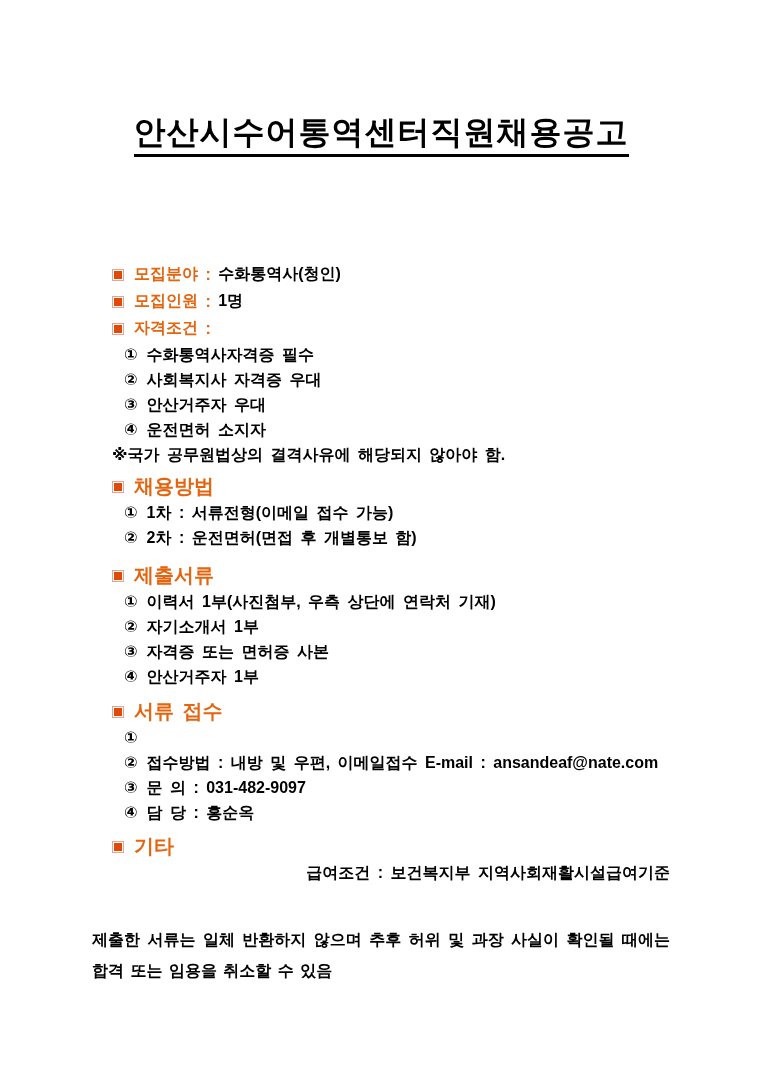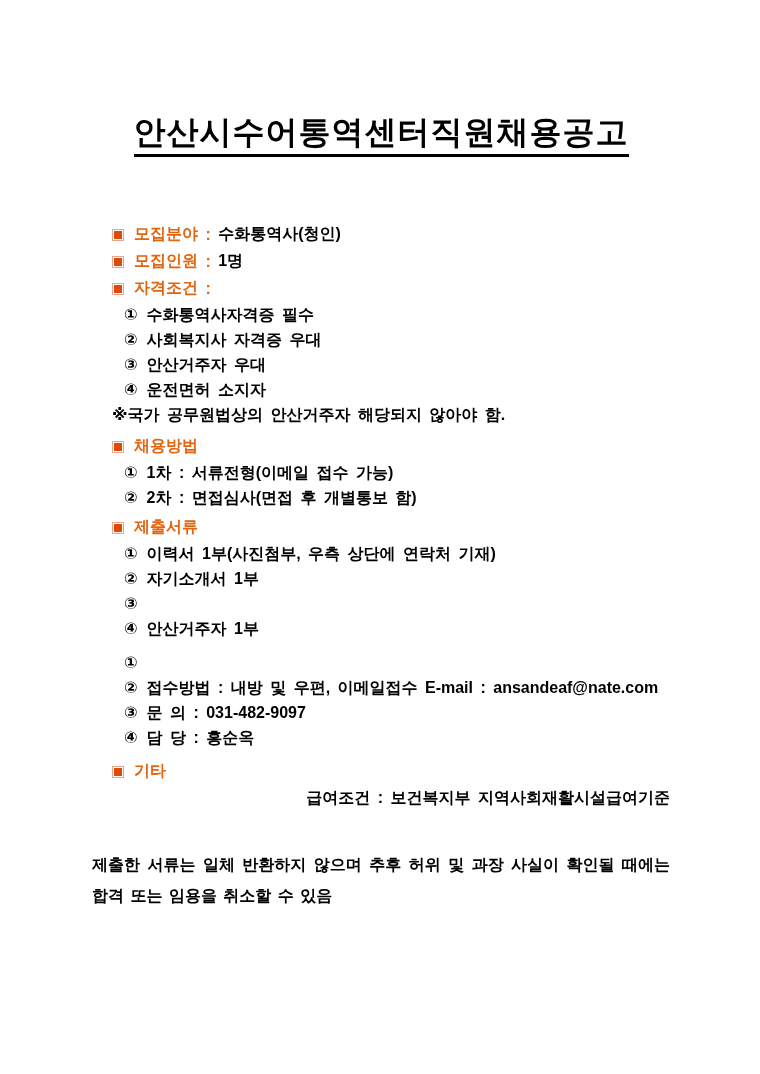--- a/index.html
+++ b/index.html
@@ -39,40 +39,40 @@
     font-size:32px;
     line-height:40px;
     letter-spacing:1px;
     color:var(--ink);
     border-bottom:3px solid #000;
     padding-bottom:2px;
     white-space:nowrap;
     text-align:right;
   }
   .section{display:block;}
-  .sec-recruit{margin-top:64px;}
+  .sec-recruit{margin-top:104px;}
   .sec-method{margin-top:6px;}
-  .sec-documents{margin-top:4px;}
+  .sec-documents{margin-top:12px;}
   .sec-reception{margin-top:9px;}
   .sec-etc{margin-top:8px;}
 
   .kv-row{
     display:flex;
     align-items:center;
     height:27px;
     padding-left:20px;
     font-size:16px;
     white-space:nowrap;
   }
   .sec-heading{
     display:flex;
     align-items:center;
     height:27px;
     padding-left:20px;
-    font-size:16px;
+    font-size:20px;
     color:var(--accent);
     white-space:nowrap;
   }
   .bullet-icon{
     flex:0 0 auto;
     width:12px;height:12px;
     border:1px solid var(--bullet-border);
     background:#fff;
     display:flex;align-items:center;justify-content:center;
     margin-right:10px;
@@ -166,65 +166,72 @@
           <span>사회복지사 자격증 우대</span>
       </div>
       <div class="num-item">
         <span class="num">③</span>
           <span>안산거주자 우대</span>
       </div>
       <div class="num-item">
         <span class="num">④</span>
           <span>운전면허 소지자</span>
       </div>
-      <div class="note-line">※국가 공무원법상의 안산거주자 해당되지 않아야 함.</div>
+      <div class="note-line">※국가 공무원법상의 결격사유에 해당되지 않아야 함.</div>
     </div>
 
     <div class="section sec-method">
       <div class="sec-heading">
         <span class="bullet-icon">
             <span class="bullet-core"></span>
           </span>
         <span>채용방법</span>
       </div>
       <div class="num-item">
         <span class="num">①</span>
           <span>1차 : 서류전형(이메일 접수 가능)</span>
       </div>
       <div class="num-item">
         <span class="num">②</span>
-          <span>2차 : 면접심사(면접 후 개별통보 함)</span>
+          <span>2차 : 운전면허(면접 후 개별통보 함)</span>
       </div>
     </div>
 
     <div class="section sec-documents">
       <div class="sec-heading">
         <span class="bullet-icon">
             <span class="bullet-core"></span>
           </span>
         <span>제출서류</span>
       </div>
       <div class="num-item">
         <span class="num">①</span>
           <span>이력서 1부(사진첨부, 우측 상단에 연락처 기재)</span>
       </div>
       <div class="num-item">
         <span class="num">②</span>
           <span>자기소개서 1부</span>
       </div>
       <div class="num-item">
         <span class="num">③</span>
+          <span>자격증 또는 면허증 사본</span>
       </div>
       <div class="num-item">
         <span class="num">④</span>
           <span>안산거주자 1부</span>
       </div>
     </div>
 
     <div class="section sec-reception">
+      <div class="sec-heading">
+        <span class="bullet-icon">
+            <span class="bullet-core"></span>
+          </span>
+        <span>서류 접수</span>
+      </div>
       <div class="num-item">
         <span class="num">①</span>
       </div>
       <div class="num-item">
         <span class="num">②</span>
           <span>접수방법 : 내방 및 우편, 이메일접수 E-mail : ansandeaf@nate.com</span>
       </div>
       <div class="num-item">
         <span class="num">③</span>
           <span>문 의 : 031-482-9097</span>

